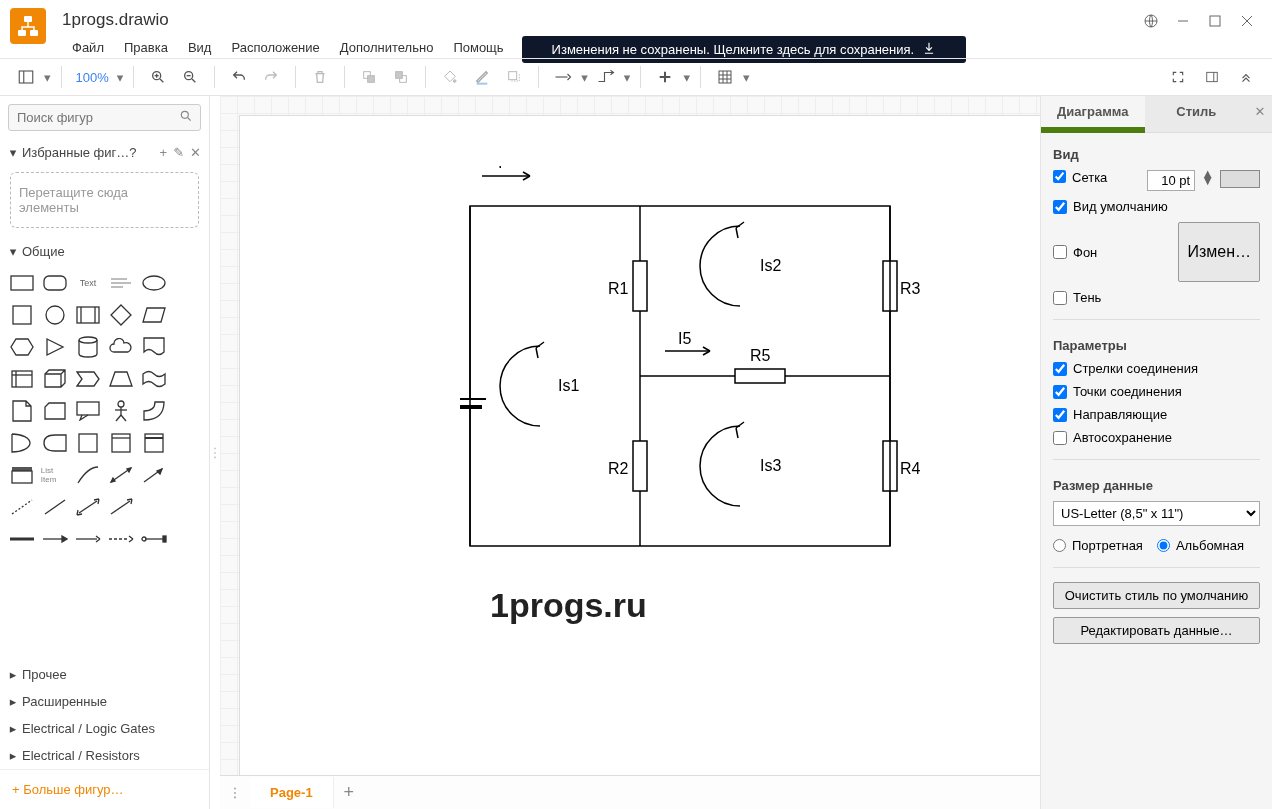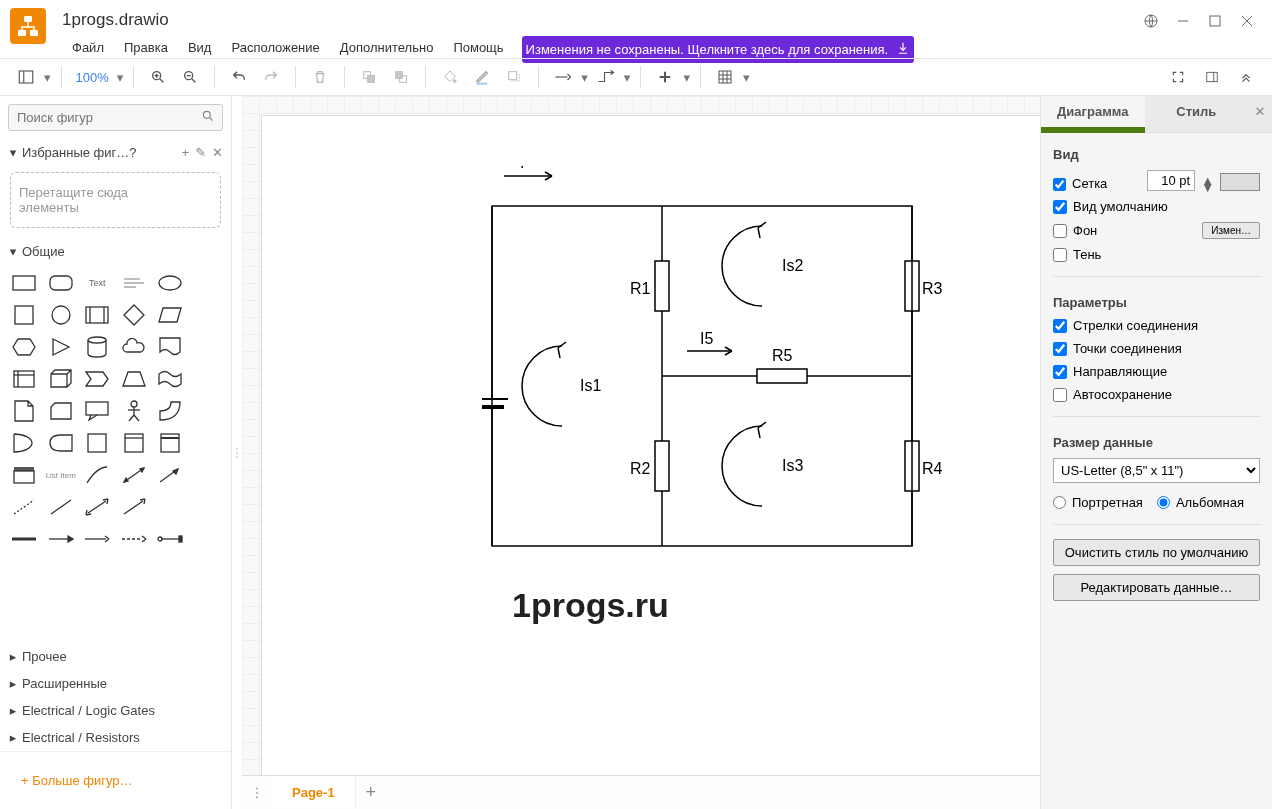--- a/index.html
+++ b/index.html
@@ -4,61 +4,61 @@
 <style>
 *{box-sizing:border-box;margin:0;padding:0;font-family:"Segoe UI",Arial,sans-serif;font-size:13px;user-select:none}
 body{background:#fff;width:1272px;height:809px;overflow:hidden;display:flex;flex-direction:column}
 .titlebar{height:58px;display:flex;align-items:flex-start;padding:6px 10px 0 10px}
 .logo{width:36px;height:36px;background:#f08705;border-radius:4px;display:flex;align-items:center;justify-content:center;margin-right:16px;margin-top:2px}
 .logo svg{width:24px;height:24px}
 .title-area{flex:1}
 .doc-title{font-size:17px;color:#333;padding:4px 0 6px 0}
 .menubar{display:flex;gap:0}
 .menu-item{padding:4px 10px;cursor:pointer;color:#333}
-.save-banner{background:#6d28d9;color:#fff;padding:5px 4px;border-radius:3px;display:flex;align-items:center;gap:8px;margin-left:8px}
+.save-banner{background:#0f172a;color:#fff;padding:5px 30px;border-radius:3px;display:flex;align-items:center;gap:8px;margin-left:8px}
 .win-controls{display:flex;gap:14px;align-items:center;padding-right:6px;padding-top:6px}
 .win-btn{width:18px;height:18px;display:flex;align-items:center;justify-content:center;cursor:pointer;color:#666}
 .toolbar{height:38px;border-top:1px solid #e5e5e5;border-bottom:1px solid #e5e5e5;display:flex;align-items:center;padding:0 12px;gap:4px}
 .tool-btn{width:28px;height:28px;display:flex;align-items:center;justify-content:center;cursor:pointer;color:#555;border-radius:2px}
 .tool-sep{width:1px;height:22px;background:#ddd;margin:0 6px}
 .zoom-val{padding:0 4px;color:#3b82f6;cursor:pointer}
 .main{flex:1;display:flex;overflow:hidden}
-.sidebar{width:232px;border-right:1px solid #e5e5e5;display:flex;flex-direction:column;background:#fff}
+.sidebar{width:210px;border-right:1px solid #e5e5e5;display:flex;flex-direction:column;background:#fff}
 .search-box{margin:8px;position:relative}
 .search-box input{width:100%;padding:5px 26px 5px 8px;border:1px solid #ccc;border-radius:3px;background:#f7f7f7}
 .search-box .sicon{position:absolute;right:8px;top:5px;color:#888}
 .section-head{padding:6px 8px;display:flex;align-items:center;gap:4px;cursor:pointer;color:#444;font-weight:500}
 .section-head .chev{width:10px;text-align:center}
 .fav-actions{display:flex;gap:6px;margin-left:auto;color:#888}
 .drop-hint{margin:6px 10px 10px;border:1.5px dashed #bbb;border-radius:6px;padding:12px 8px;color:#999;font-size:12px}
 .shapes-grid{display:grid;grid-template-columns:repeat(6,1fr);gap:4px;padding:4px 8px}
 .shape-cell{height:28px;display:flex;align-items:center;justify-content:center;cursor:pointer}
 .shape-cell svg{stroke:#333;fill:none;stroke-width:1.3}
-.more-shapes{padding:21px;color:#f08705;font-weight:500;cursor:pointer;border-top:1px solid #eee}
+.more-shapes{padding:12px;color:#f08705;font-weight:500;cursor:pointer;border-top:1px solid #eee}
 .canvas-area{flex:1;position:relative;background:#f9f9f9;display:flex;flex-direction:column}
 .canvas-scroll{flex:1;position:relative;overflow:hidden}
 .graph-bg{position:absolute;inset:0;background-image:linear-gradient(#eee 1px,transparent 1px),linear-gradient(90deg,#eee 1px,transparent 1px);background-size:17px 17px}
 .paper{position:absolute;left:20px;top:20px;width:980px;height:700px;background:#fff;box-shadow:0 0 0 1px #ddd}
 .circuit{position:absolute;left:220px;top:50px}
 .circuit text{font-family:Arial;font-size:16px}
 .watermark{position:absolute;left:250px;top:470px;font-size:34px;font-weight:700;color:#222}
 .splitter{width:10px;display:flex;align-items:center;justify-content:center;cursor:col-resize;color:#bbb}
 .right-panel{width:232px;border-left:1px solid #e5e5e5;background:#f5f5f5;display:flex;flex-direction:column}
 .tabs{display:flex;border-bottom:1px solid #ddd}
 .tab{flex:1;padding:8px;text-align:center;cursor:pointer;background:#eaeaea;font-weight:600;color:#555}
 .tab.active{background:#f5f5f5;border-bottom:6px solid #4d7c0f;margin-bottom:-1px}
 .tab-close{width:24px;text-align:center;padding:8px 4px;cursor:pointer;color:#888;background:#eaeaea}
 .panel-body{padding:10px 12px;display:flex;flex-direction:column;gap:8px}
 .panel-sect-title{font-weight:600;color:#444;margin-top:4px}
 .check-row{display:flex;align-items:center;gap:6px}
 .check-row input[type=checkbox]{width:14px;height:14px}
-.grid-row{display:flex;align-items:flex-end;gap:6px}
+.grid-row{display:flex;align-items:flex-start;gap:6px}
 .grid-input{width:48px;padding:2px 4px;border:1px solid #aaa;background:#fff;text-align:right}
 .color-swatch{width:40px;height:18px;border:1px solid #888;background:#ddd;cursor:pointer}
-.btn{padding:2px 8px;border:1px solid #999;background:#e8e8e8;cursor:pointer;border-radius:2px;font-size:10px}
+.btn{padding:20px 8px;border:1px solid #999;background:#e8e8e8;cursor:pointer;border-radius:2px;font-size:16px}
 .paper-select{width:100%;padding:3px;border:1px solid #aaa;background:#fff}
 .radio-row{display:flex;gap:14px;align-items:center;margin-top:4px}
 .wide-btn{width:100%;padding:5px;border:1px solid #999;background:#e8e8e8;cursor:pointer;border-radius:2px;text-align:center}
 .pages-bar{height:34px;border-top:1px solid #ddd;display:flex;align-items:center;background:#fdfdfd}
 .pages-menu{width:30px;text-align:center;cursor:pointer;color:#888}
 .page-tab{padding:8px 20px;color:#f08705;font-weight:600;border-right:1px solid #eee;cursor:pointer;background:#fff}
 .page-add{width:30px;text-align:center;cursor:pointer;color:#888;font-size:18px}
 .toolbar-right{margin-left:auto;display:flex;gap:6px}
 .dl-icon{color:#fff}
 </style>

